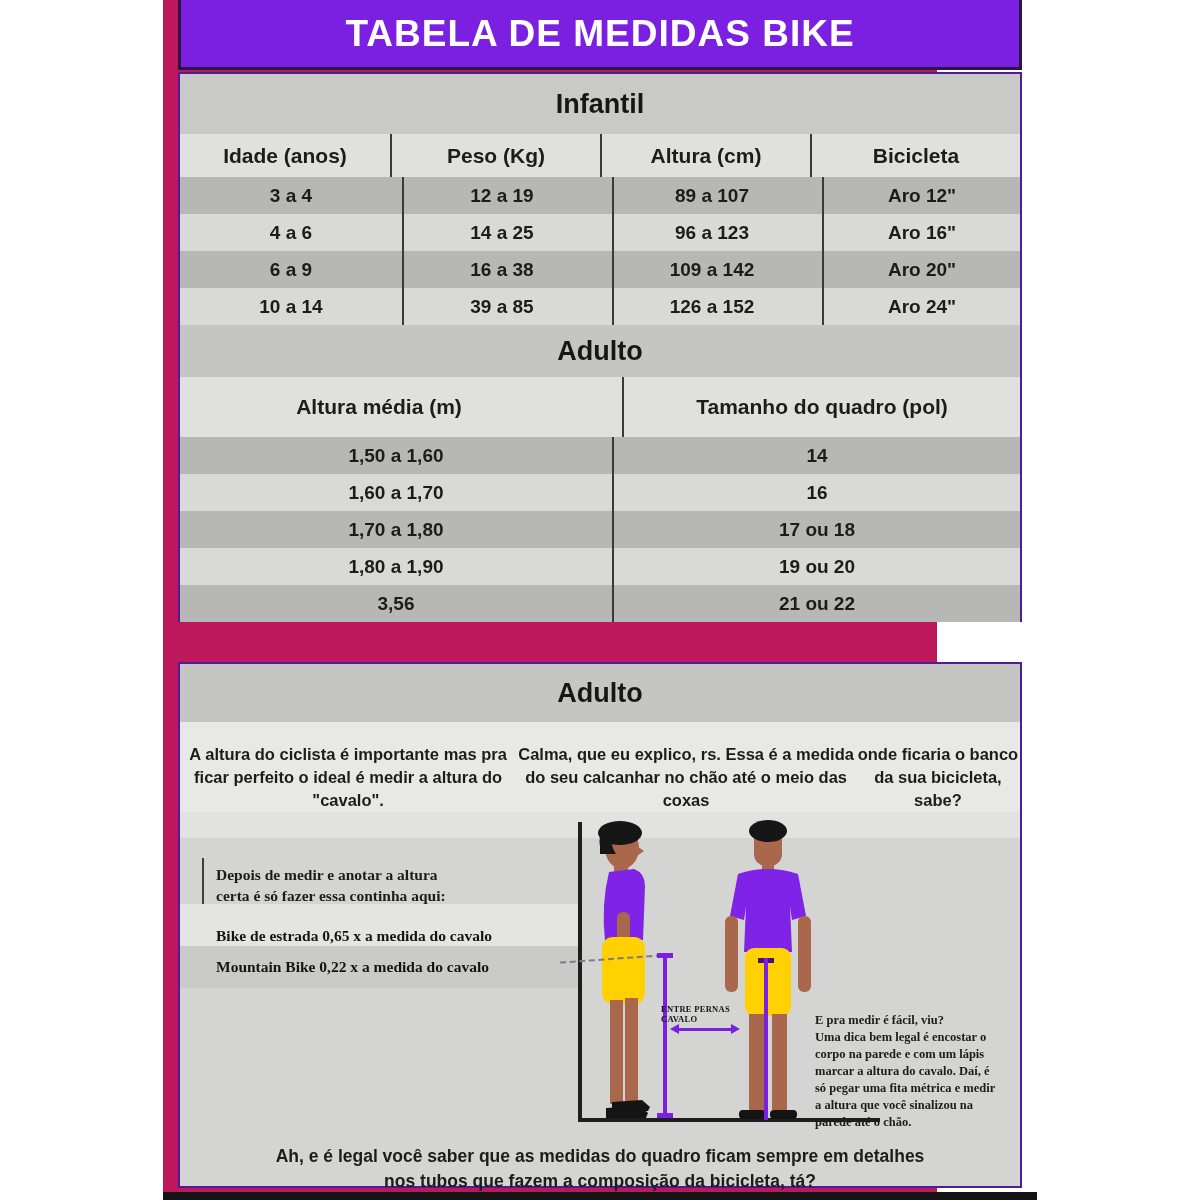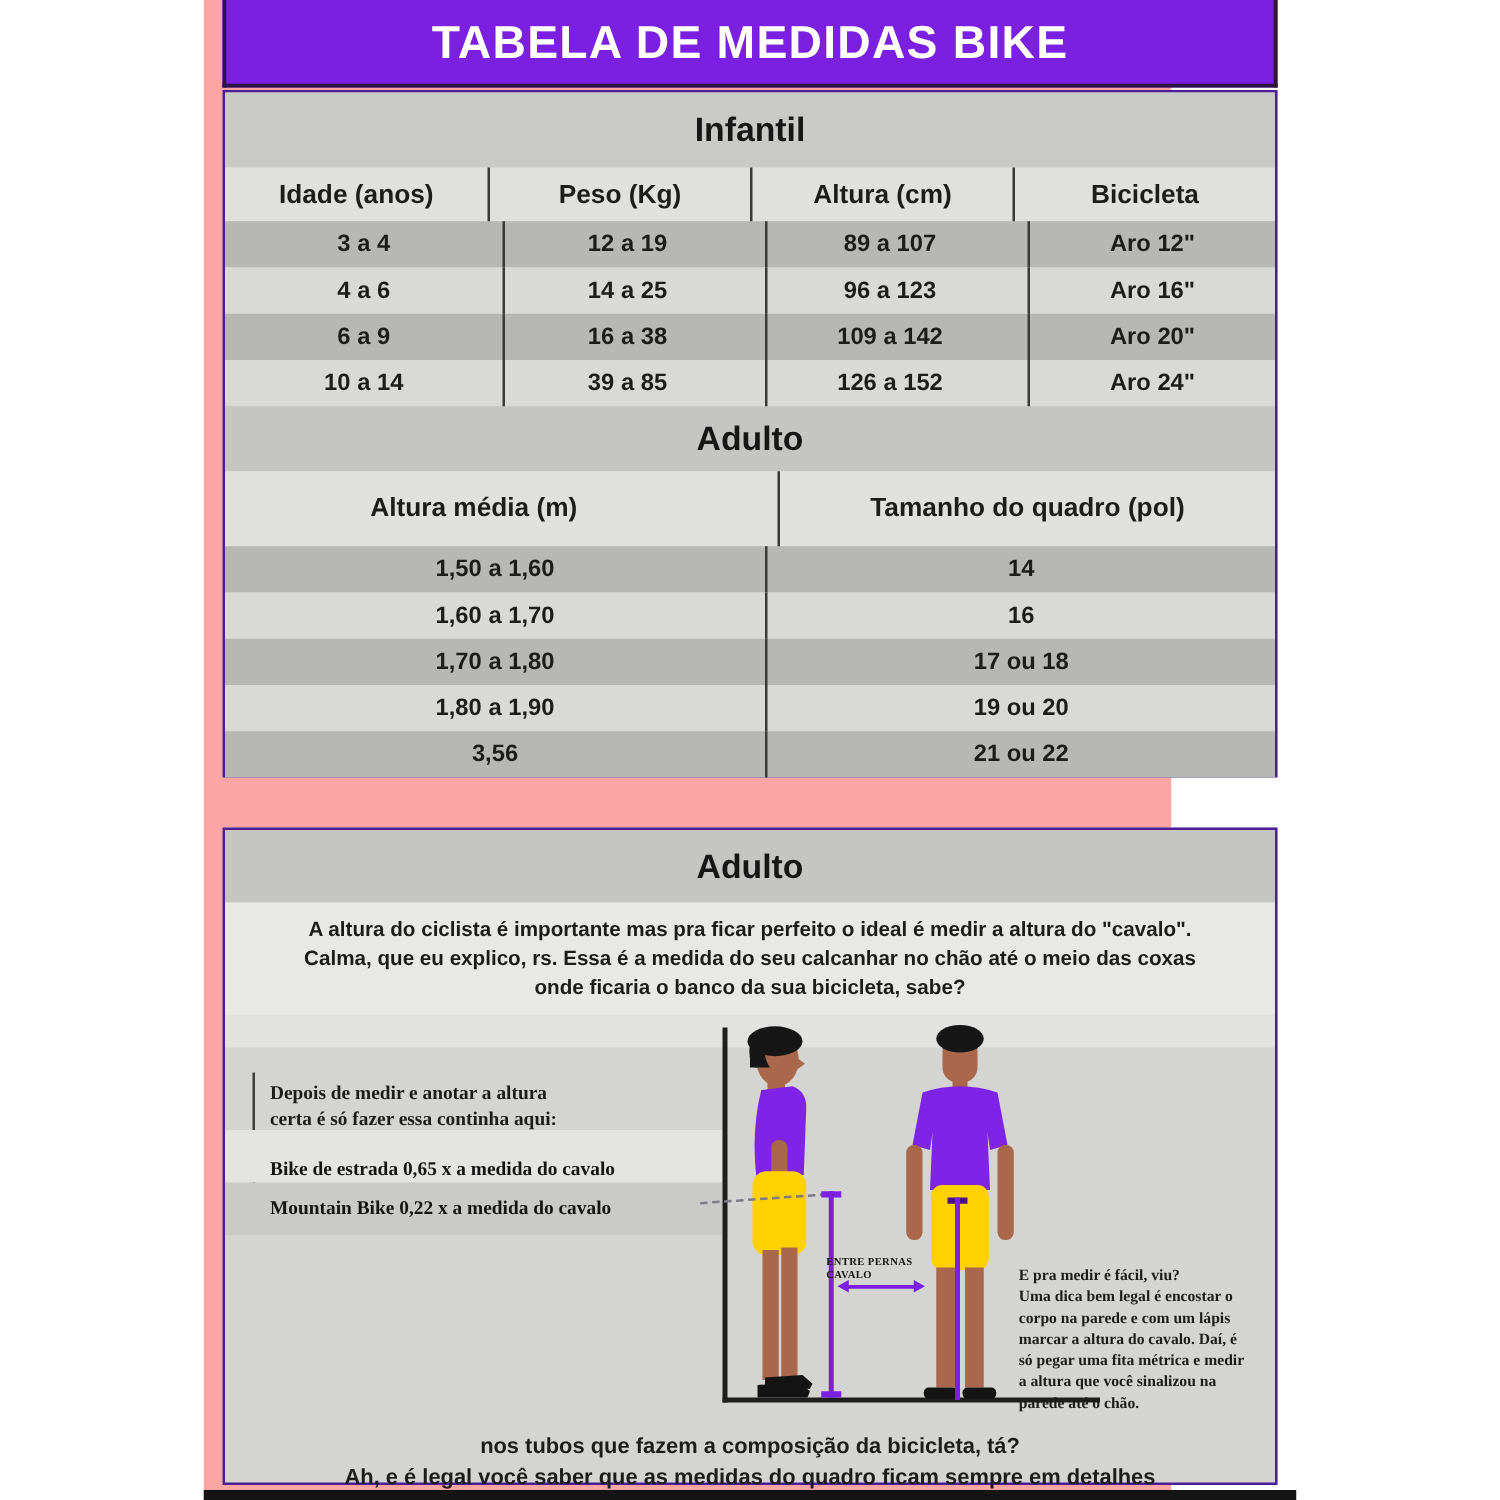--- a/index.html
+++ b/index.html
@@ -1,18 +1,18 @@
 <!DOCTYPE html>
 <html><head>
 <meta charset="utf-8">
 <style>
   * { margin:0; padding:0; box-sizing:border-box; }
   html,body { width:1200px; height:1200px; background:#ffffff; font-family:"Liberation Sans", sans-serif; }
   .page { position:relative; width:1200px; height:1200px; overflow:hidden; }
-  .column { position:absolute; left:163px; top:0; width:774px; height:1200px; background:#fca5a5;padding-left:12px; }
+  .column { position:absolute; left:163px; top:0; width:774px; height:1200px; background:#be185d;padding-left:12px; }
 
   .purple-header { position:absolute; left:15px; top:0; width:844px; height:70px;
     background:#7b1fe0; border:3px solid #2b1545; border-top:none;
     display:flex; align-items:center; justify-content:center; }
   .purple-header .title { color:#ffffff; font-size:37px; font-weight:800; letter-spacing:1px; }
 
   .box { position:absolute; left:15px; width:844px; border:2px solid #4c1d95; background:#d4d4d2; }
   .box1 { top:72px; height:550px; }
   .box2 { top:662px; height:526px; display:flex; flex-direction:column; }
 
@@ -26,22 +26,22 @@
   .thead { background:#e0e0de; height:43px; }
   .thead2 { background:#e0e0de; height:60px;gap:44px; }
   .thead .cell, .thead2 .cell { font-weight:800; font-size:21px; }
   .row { height:37px; }
   .row .cell { font-size:19px; font-weight:700;margin-left:12px; }
   .dark { background:#b7b7b5; }
   .light { background:#d9d9d7; }
   .cell { display:flex; align-items:center; justify-content:center; color:#1c1c1a; border-left:2px solid #3a3a38; }
   .cell:first-child { border-left:none; }
 
-  .para { flex:none; height:90px; background:#e8e8e6; display:flex; flex-direction:column;
-    align-items:center; justify-content:center; font-size:16.5px; font-weight:600;
+  .para { flex:none; height:90px; background:#e8e8e6; display:flex; flex-direction:row;
+    align-items:flex-end; justify-content:center; font-size:16.5px; font-weight:600;
     line-height:23px; color:#1c1c1a; text-align:center; }
 
   .main { flex:none; position:relative; height:332px; background:#d4d4d2; overflow:hidden;font-family:Liberation Serif, serif; }
   .stripe-full { position:absolute; left:0; top:0; width:100%; height:26px; background:#e2e2e0; }
   .vline { position:absolute; left:22px; top:46px; width:2px; height:128px; background:#3f3f3d; }
   .steps-intro { position:absolute; left:36px; top:52px; font-size:15.5px; font-weight:600;
     line-height:21px; color:#1c1c1a; }
   .stripe-a { position:absolute; left:0; top:92px; width:398px; height:42px; background:#e4e4e2; }
   .stripe-b { position:absolute; left:0; top:134px; width:398px; height:42px; background:#cacac8; }
   .formula { position:absolute; left:36px; font-size:15.5px; font-weight:800; color:#141414; }
@@ -227,20 +227,20 @@
           <div>Uma dica bem legal é encostar o</div>
           <div>corpo na parede e com um lápis</div>
           <div>marcar a altura do cavalo. Daí, é</div>
           <div>só pegar uma fita métrica e medir</div>
           <div>a altura que você sinalizou na</div>
           <div>parede até o chão.</div>
         </div>
       </div>
 
       <div class="footer">
+        <div>Ah, e é legal você saber que as medidas do quadro ficam sempre em detalhes</div>
         <div>nos tubos que fazem a composição da bicicleta, tá?</div>
-        <div>Ah, e é legal você saber que as medidas do quadro ficam sempre em detalhes</div>
       </div>
     </div>
 
     <div class="bottom-bar"></div>
   </div>
 </div>
 
 </body></html>

